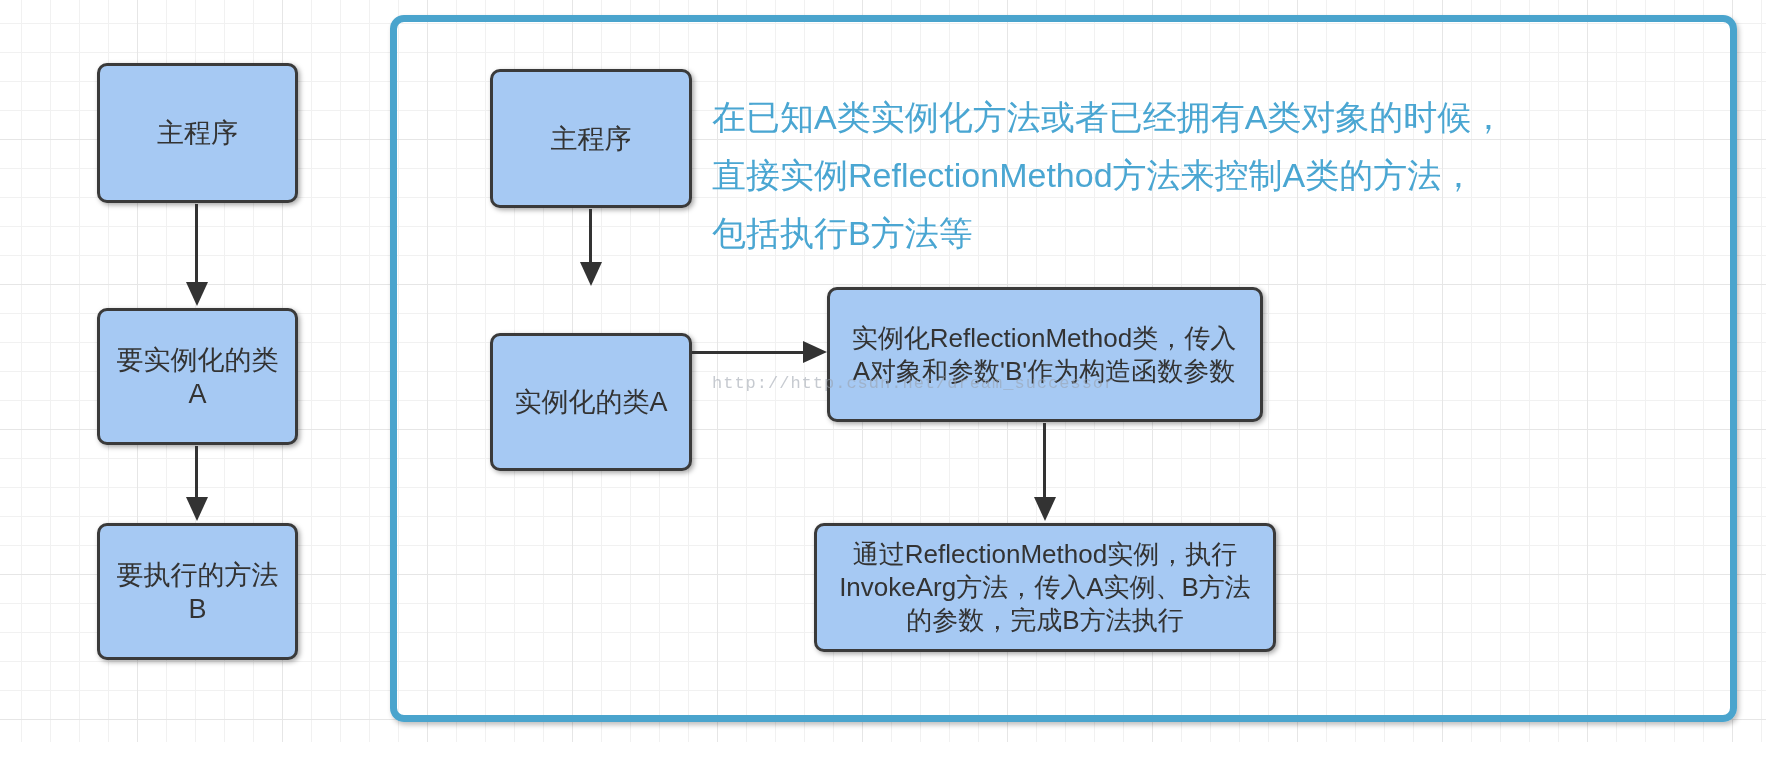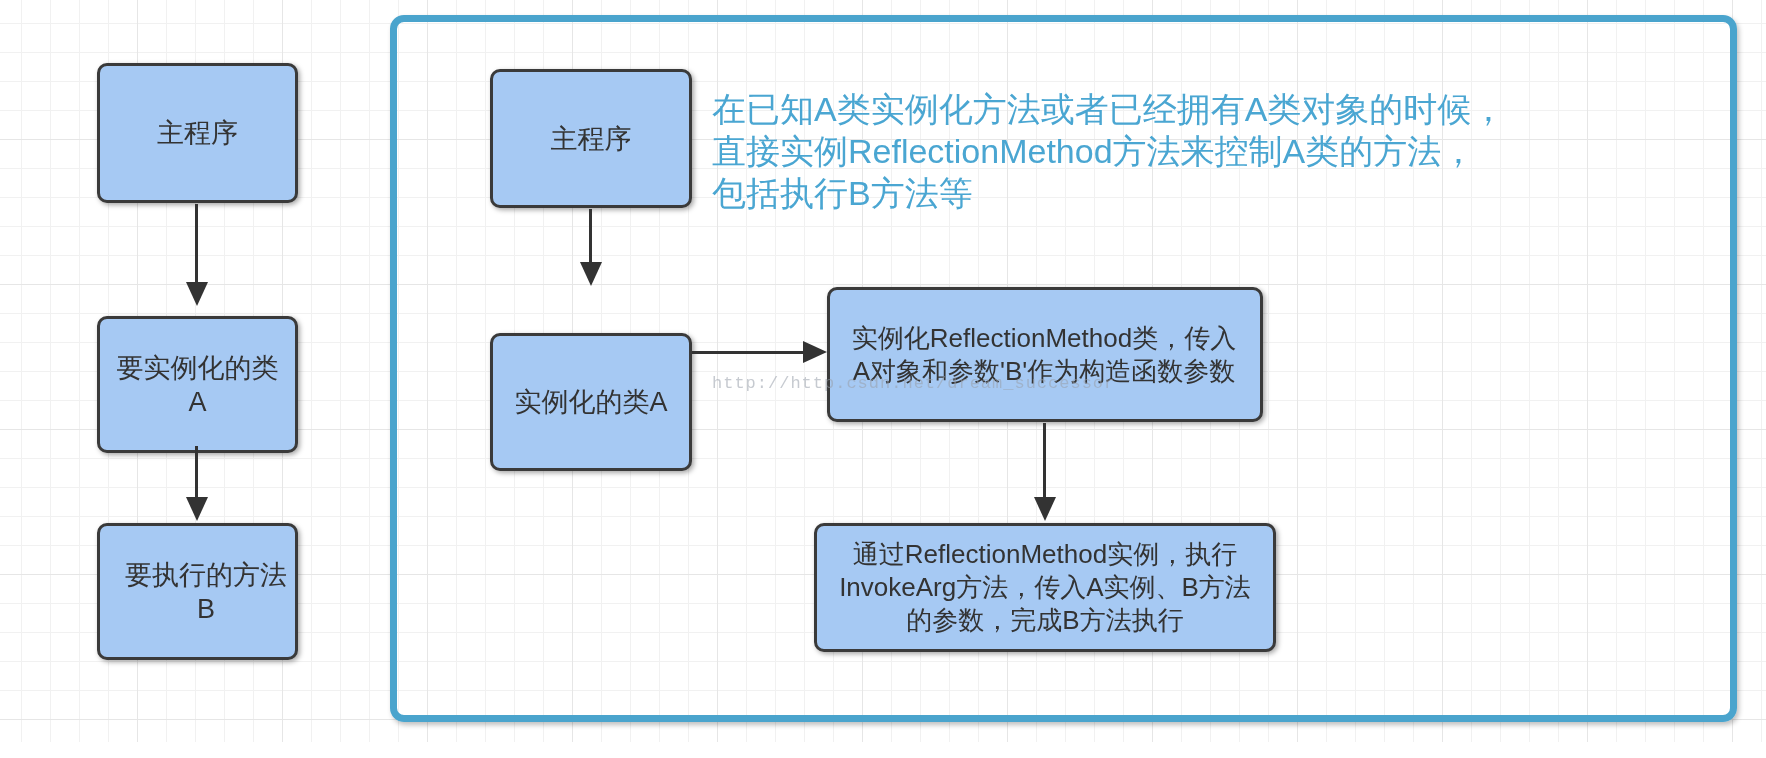--- a/index.html
+++ b/index.html
@@ -55,22 +55,22 @@
     font-size: 27px;
     line-height: 34px;
     white-space: pre-line;
     padding: 4px 8px;
   }
   .node.small-text {
     font-size: 26px;
     line-height: 33px;
   }
   .node-l1 { left: 97px;  top: 63px;  width: 201px; height: 140px; }
-  .node-l2 { left: 97px;  top: 308px; width: 201px; height: 137px; margin-top: 8px; }
-  .node-l3 { left: 97px;  top: 523px; width: 201px; height: 137px; justify-content: flex-end; }
+  .node-l2 { left: 97px;  top: 308px; width: 201px; height: 137px; }
+  .node-l3 { left: 97px;  top: 523px; width: 201px; height: 137px; }
   .node-c1 { left: 490px; top: 69px;  width: 202px; height: 139px; }
   .node-c2 { left: 490px; top: 293px; width: 202px; height: 138px; margin-top: 40px; }
   .node-c3 { left: 827px; top: 287px; width: 436px; height: 135px; padding-left: 6px; }
   .node-c4 { left: 814px; top: 523px; width: 462px; height: 129px; }
 
   .arrow-line-v {
     position: absolute;
     width: 3px;
     background: #333333;
   }
@@ -93,21 +93,21 @@
     border-bottom: 11px solid transparent;
     border-left: 24px solid #333333;
   }
   .annotation {
     position: absolute;
     left: 712px;
     top: 88px;
     width: 830px;
     color: #4aa6d2;
     font-size: 34px;
-    line-height: 42px;
+    line-height: 58px;
     white-space: pre-line;
   }
   .watermark {
     position: absolute;
     left: 712px;
     top: 374px;
     font-family: "Liberation Mono", monospace;
     font-size: 17px;
     letter-spacing: 1px;
     color: #99a0ab;

